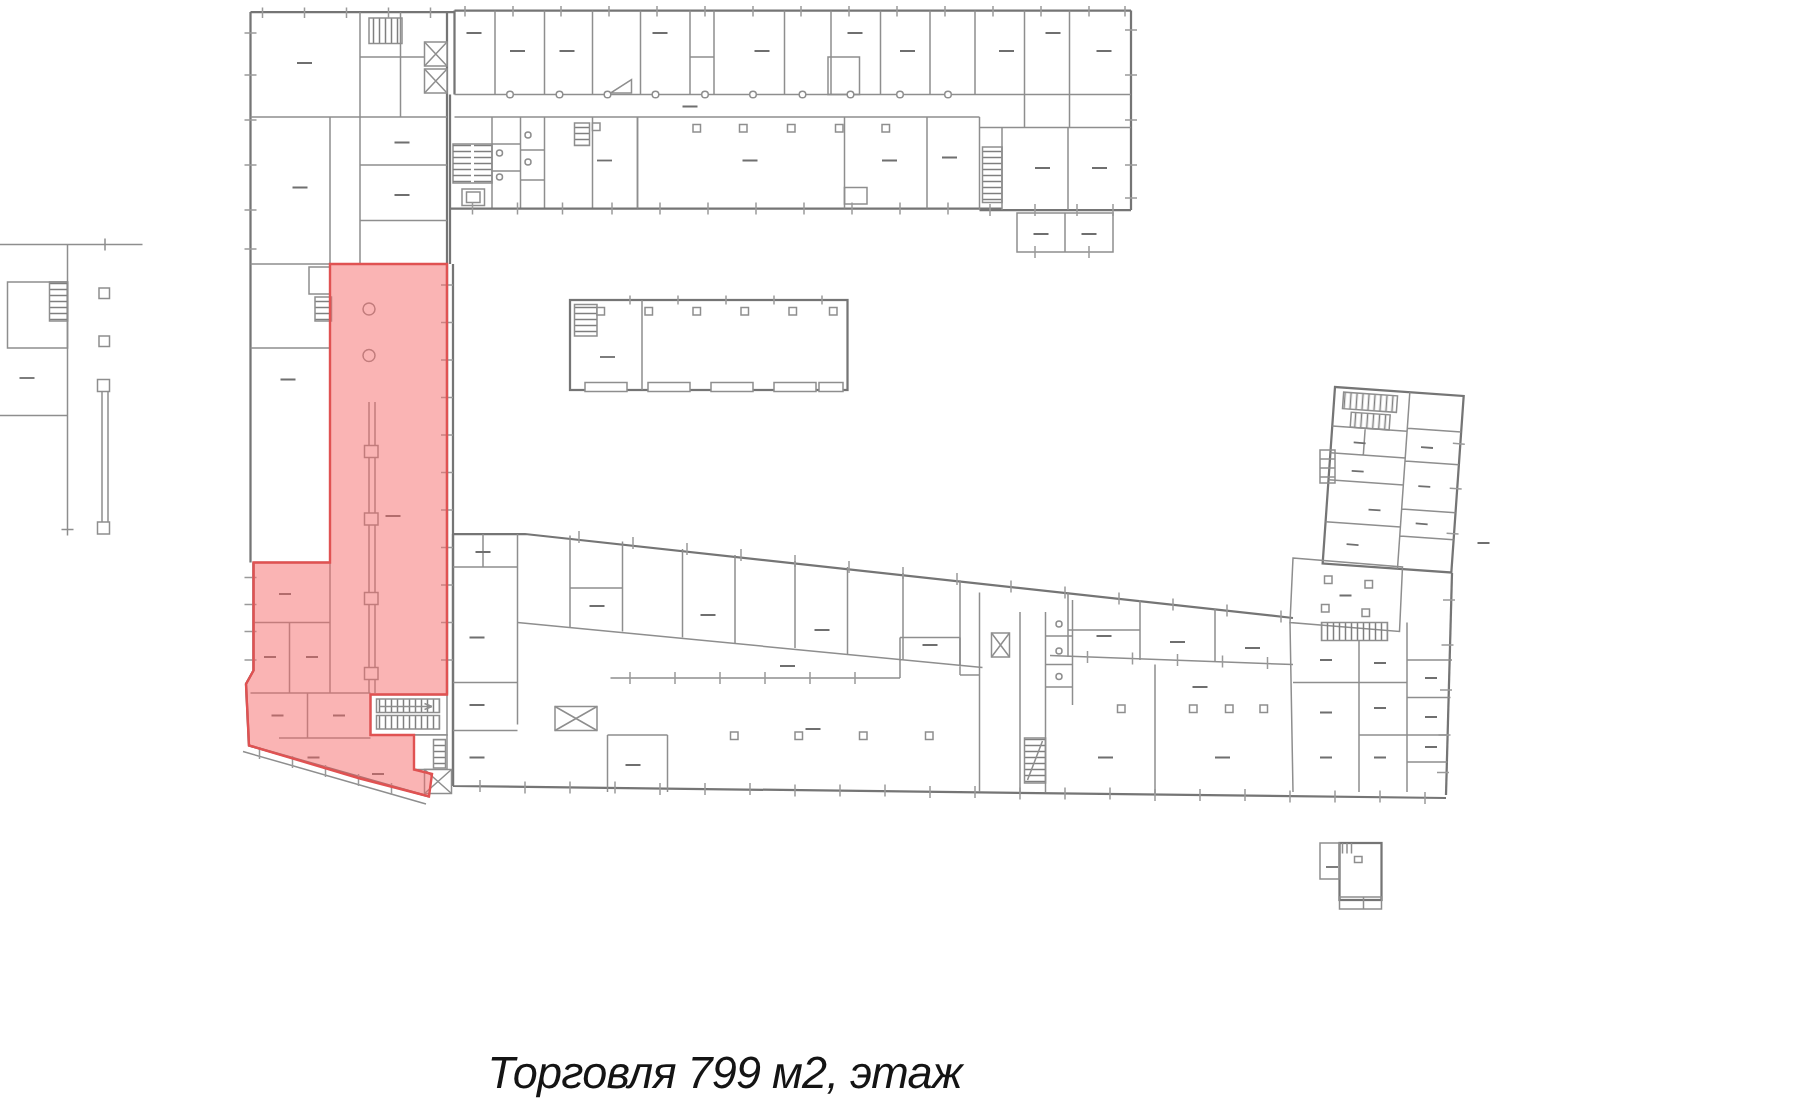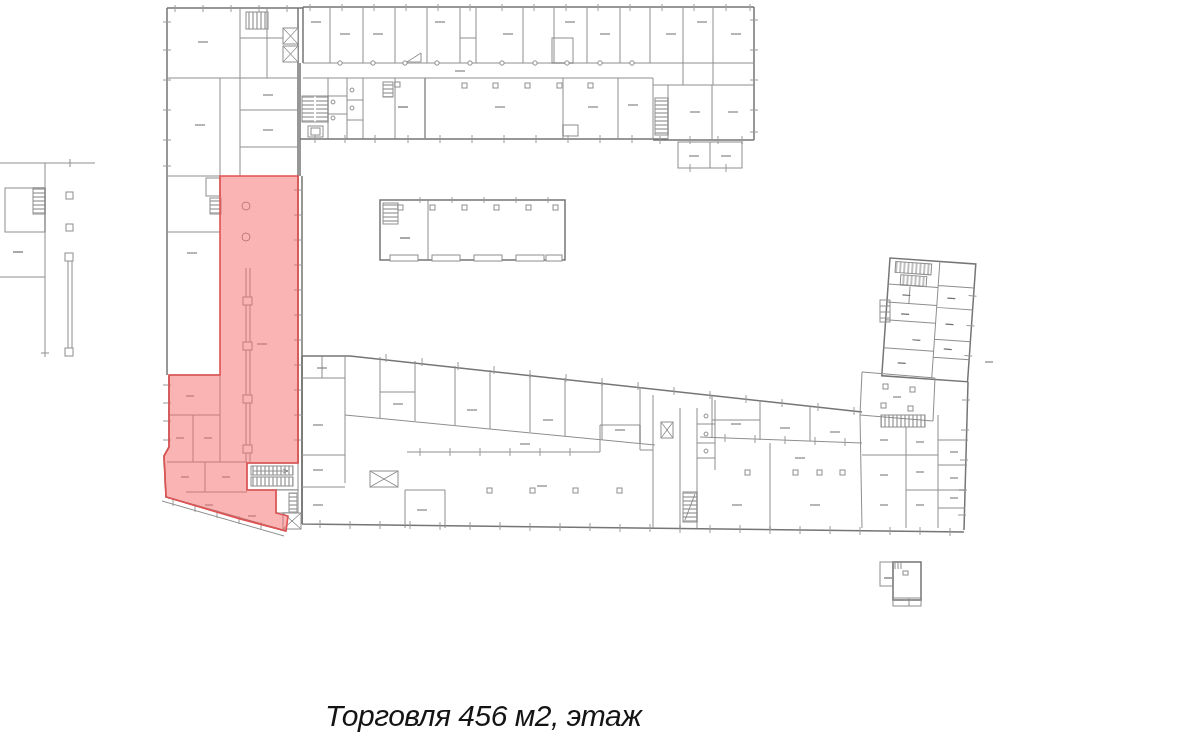--- a/index.html
+++ b/index.html
@@ -209,14 +209,14 @@
     <path class="t" d="M320 520v8M350 521v8M380 521v8M410 521v8M440 522v8M470 522v8M500 522v8M530 523v8M560 523v8M590 523v8M620 524v8M650 524v8M680 525v8M710 525v8M740 525v8M770 526v8M800 526v8M830 526v8M860 527v8M890 527v8M920 527v8M950 528v8"></path>
     <path class="t" d="M420 448v8M450 448v8M480 448v8M510 448v8M540 448v8M570 448v8M725 434v8M755 435v8M785 436v8M815 437v8M845 438v8"></path>
     <path class="t" d="M962 400h8M961 430h8M960 460h8M959 490h8M958 515h8"></path>
     <path class="t" d="M420 197v6M452 197v6M484 197v6M516 197v6M548 197v6"></path>
     <path class="t" d="M173 498v8M195 504v8M217 510v8M239 516v8M261 522v8"></path>
   </g>
 
   <path d="M220 176H298V463H247V490H276V513L288 516L286 531L240 519L166 497L164 456L169 447V375H220Z" fill="#f56a6a" fill-opacity="0.5" stroke="#e05252" stroke-width="1.6"></path>
 </svg>
 
-<div class="caption">Торговля 456 м2, этаж</div>
+<div class="caption">Торговля 799 м2, этаж</div>
 </div>
 
 </body></html>

